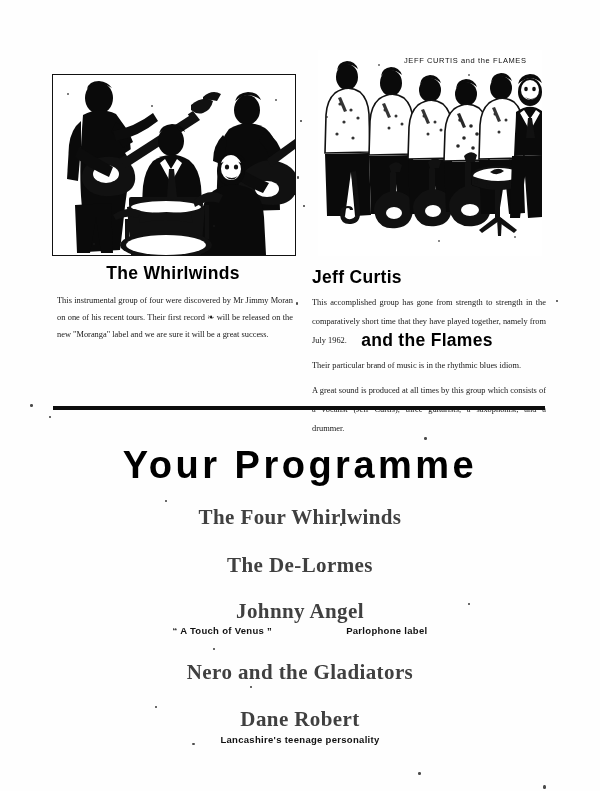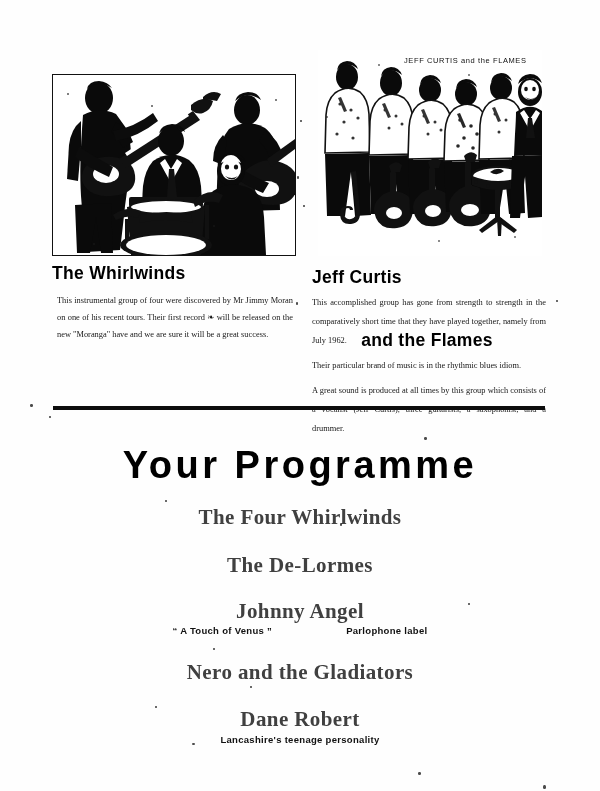--- a/index.html
+++ b/index.html
@@ -74,20 +74,21 @@
   }
 
   
   .group-heading {
     position: absolute;
     font-family: "Liberation Sans", sans-serif;
     font-weight: bold;
     font-size: 17.5px;
     letter-spacing: .3px;
     color: #000;
+    text-align: center;
     line-height: 1.08;
   }
   #heading-whirlwinds {
     left: 52px;
     top: 264px;
     width: 242px;
   }
   #heading-flames {
     left: 312px;
     top: 268px;
@@ -467,21 +468,21 @@
   </div>
 
   <div class="group-heading" id="heading-whirlwinds">The Whirlwinds</div>
 
   <div class="group-heading" id="heading-flames">
     <span class="line1">Jeff Curtis</span>
     <span class="line2">and the Flames</span>
   </div>
 
   <div class="col" id="col-whirlwinds">
-    <p>This instrumental group of four were discovered by Mr Jimmy Moran on one of his recent tours. Their first record ❧ will be released on the new "Moranga" have and we are sure it will be a great success.</p>
+    <p>This instrumental group of four were discovered by Mr Jimmy Moran on one of his recent tours. Their first record ❧ will be released on the new "Moranga" label and we are sure it will be a great success.</p>
   </div>
 
   <div class="col" id="col-flames">
     <p>This accomplished group has gone from strength to strength in the comparatively short time that they have played together, namely from July 1962.</p>
     <p>Their particular brand of music is in the rhythmic blues idiom.</p>
     <p>A great sound is produced at all times by this group which consists of a vocalist (Jeff Curtis), three guitarists, a saxophonist, and a drummer.</p>
   </div>
 
   <div id="divider"></div>
 

